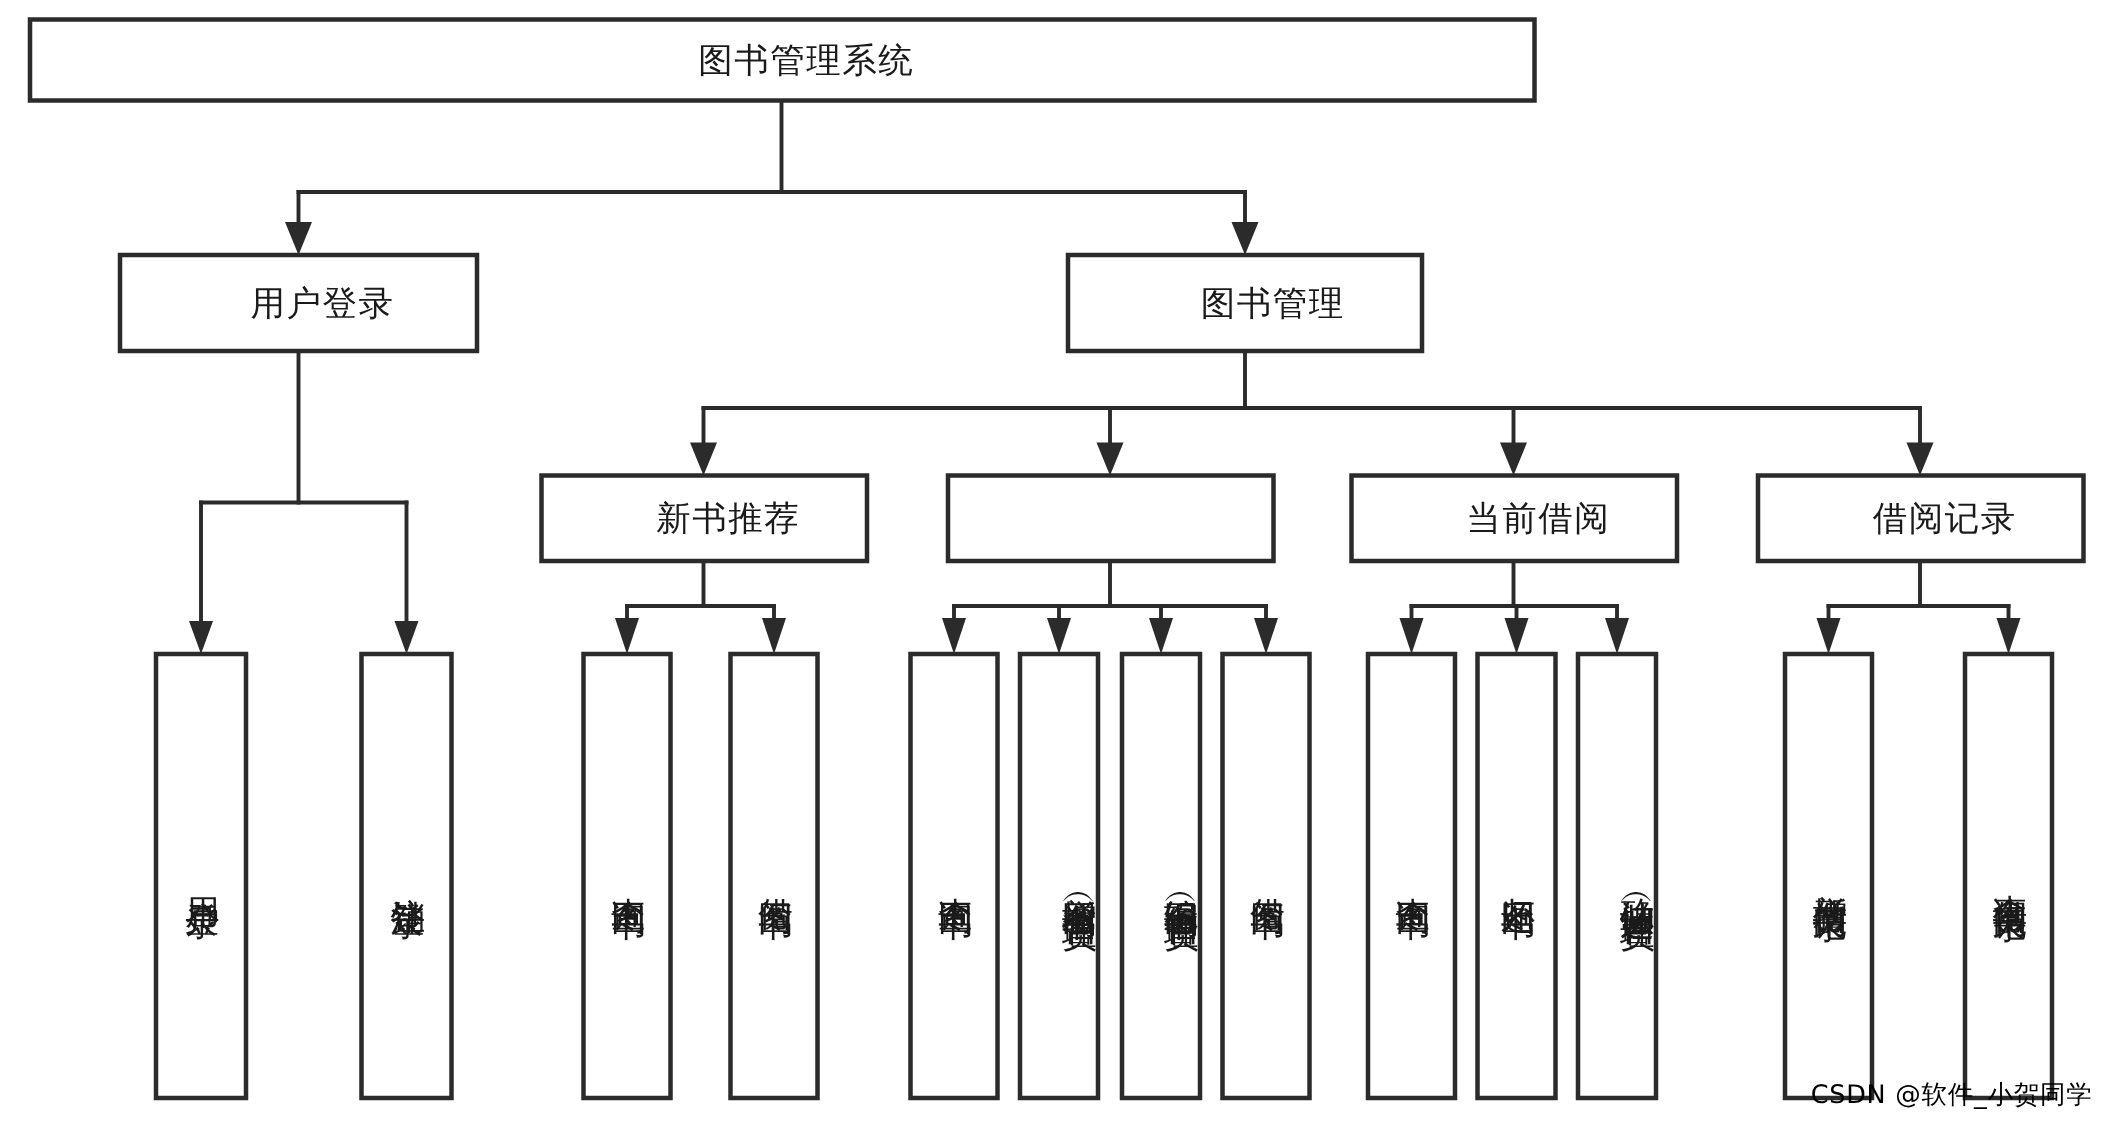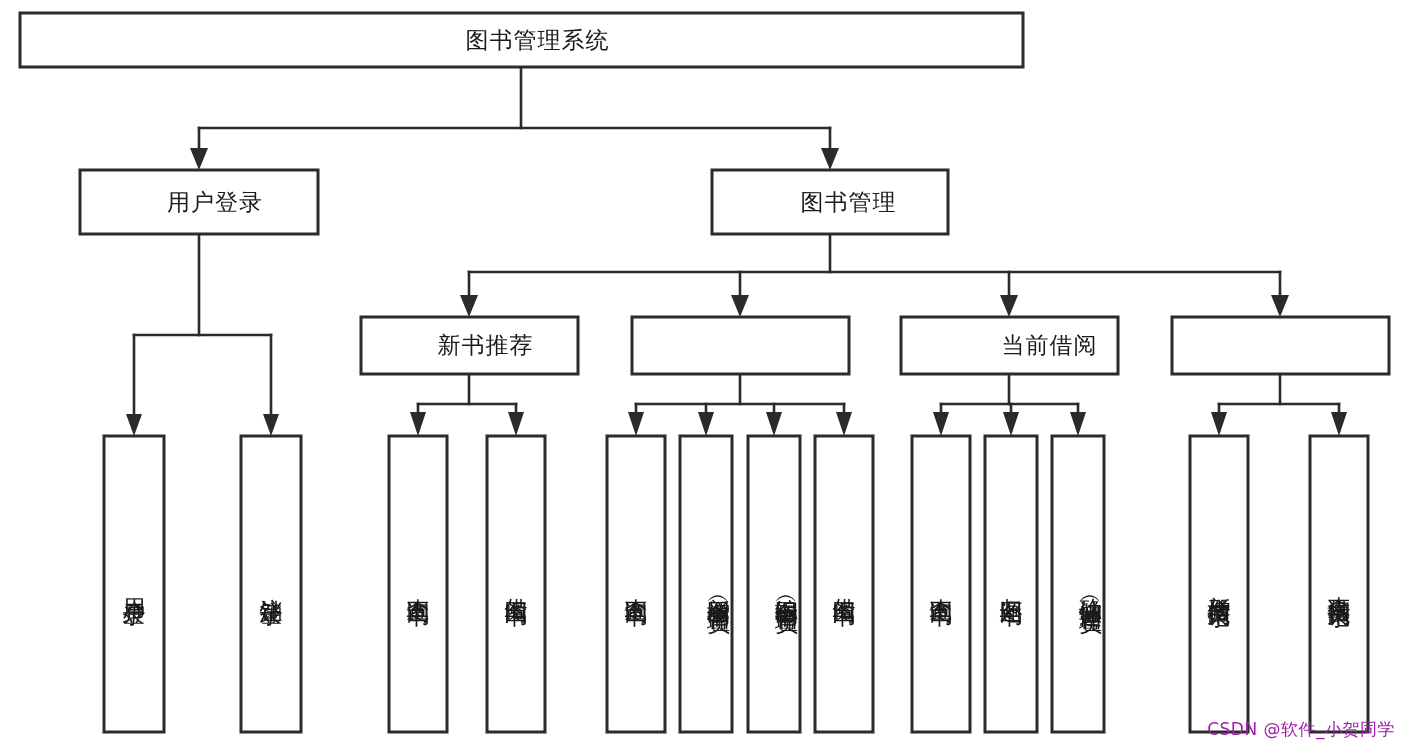--- a/index.html
+++ b/index.html
@@ -68,21 +68,21 @@
     white-space: nowrap;
     pointer-events: none;
     padding-left: 16px;
   }
   #watermark {
     position: absolute;
     right: 10px;
     bottom: 6px;
     font-family: "DejaVu Sans", "Liberation Sans", sans-serif;
     font-size: 17px;
-    color: #a21caf;
+    color: #000000;
     letter-spacing: 0.5px;
     white-space: nowrap;
   }
 </style>
 </head>
 <body>
 
 <div id="diagram-root">
 
   <svg id="flowchart" viewBox="0 0 1405 747">
@@ -189,21 +189,22 @@
     <rect class="node-box" x="1310" y="436" width="58" height="296"></rect>
 
   </svg>
 
   <div class="hlabel-wrap" style="left:20px; top:13px; width:1003px; height:54px;">图书管理系统</div>
 
   <div class="hlabel-wrap" style="left:80px; top:170px; width:238px; height:64px;">用户登录</div>
   <div class="hlabel-wrap" style="left:712px; top:170px; width:241px; height:64px;">图书管理</div>
 
   <div class="hlabel-wrap" style="left:361px; top:317px; width:217px; height:57px;">新书推荐</div>
-  <div class="hlabel-wrap" style="left:901px; top:317px; width:217px; height:57px;margin-left:24px;">当前借阅</div>
+  <div class="hlabel-wrap" style="left:901px; top:317px; width:217px; height:57px;">当前借阅</div>
+  <div class="hlabel-wrap" style="left:1172px; top:317px; width:217px; height:57px;">借阅记录</div>
 
   <div class="vlabel-wrap" style="left:104px; top:436px; width:60px; height:296px;">用户登录</div>
   <div class="vlabel-wrap" style="left:241px; top:436px; width:60px; height:296px;">注销登录</div>
 
   <div class="vlabel-wrap" style="left:389px; top:436px; width:58px; height:296px;">查询图书</div>
   <div class="vlabel-wrap" style="left:487px; top:436px; width:58px; height:296px;">借阅图书</div>
 
   <div class="vlabel-wrap" style="left:607px; top:436px; width:58px; height:296px;">查询图书</div>
   <div class="vlabel-wrap" style="left:680px; top:436px; width:52px; height:296px; align-items:flex-start; padding-top:10px; box-sizing:border-box;">新增图书（管理员）</div>
   <div class="vlabel-wrap" style="left:748px; top:436px; width:52px; height:296px; align-items:flex-start; padding-top:10px; box-sizing:border-box;">编辑图书（管理员）</div>

